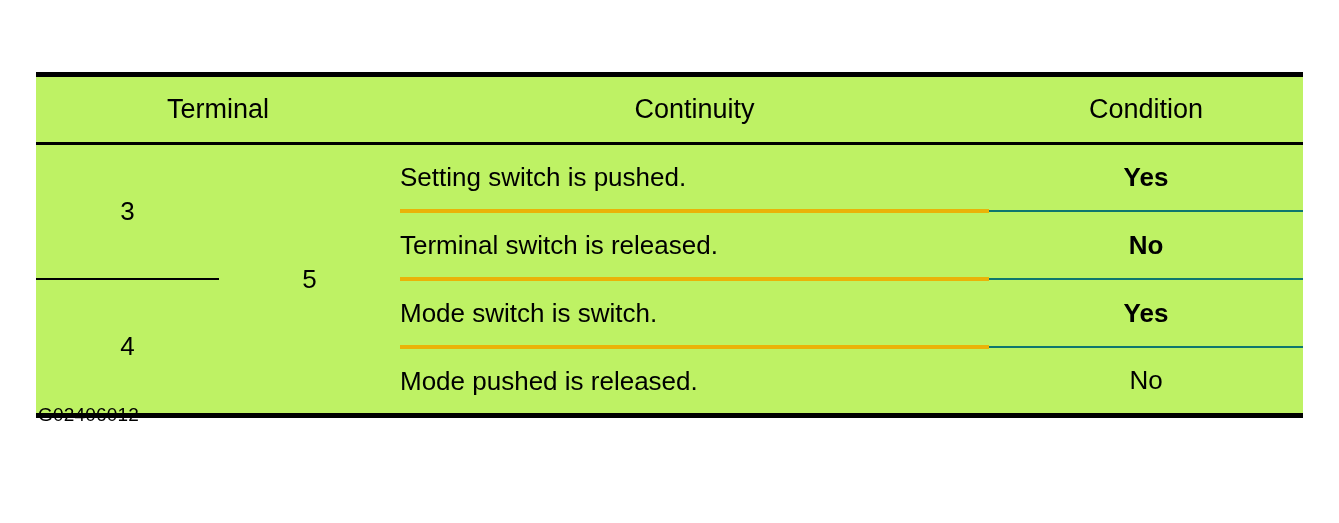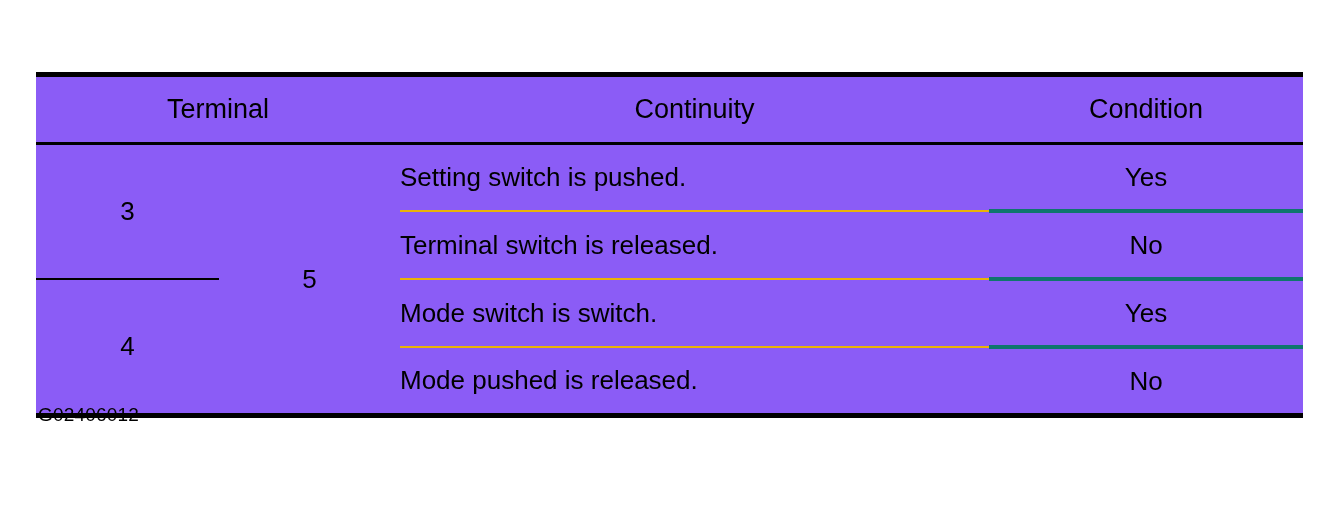--- a/index.html
+++ b/index.html
@@ -34,21 +34,21 @@
     border-left: 0;
     border-right: 0;
   }
 
   table.spec-table td,
   table.spec-table th {
     border: 0;
     padding: 0;
     font-weight: normal;
     vertical-align: middle;
-    background: #8b5cf6;
+    background: #bef264;
   }
 
   
   col.c-term-num  { width: 183px; }
   col.c-term-five { width: 181px; }
   col.c-cond      { width: 589px; }
   col.c-cont      { width: 314px; }
 
   
   tr.header-row td {
@@ -75,26 +75,26 @@
   td.cell-term-five {
     text-align: center;
     border-right: 2px solid #000;
   }
 
   td.cell-condition {
     text-align: left;
     padding-left: 22px;
     border-right: 2px solid #000;
   }
-  td.cell-condition.rule { border-bottom: 2px solid #eab308; margin-left: 33px; }
+  td.cell-condition.rule { border-bottom: 4px solid #eab308; margin-left: 33px; }
 
   td.cell-continuity {
     text-align: center;
   }
-  td.cell-continuity.rule { border-bottom: 4px solid #0f766e; }
+  td.cell-continuity.rule { border-bottom: 2px solid #0f766e; font-weight: bold; }
 
   
   #figure-caption {
     position: absolute;
     left: 38px;
     top: 404px;
     font-size: 19px;
     letter-spacing: 0.2px;
     white-space: nowrap;
   }

